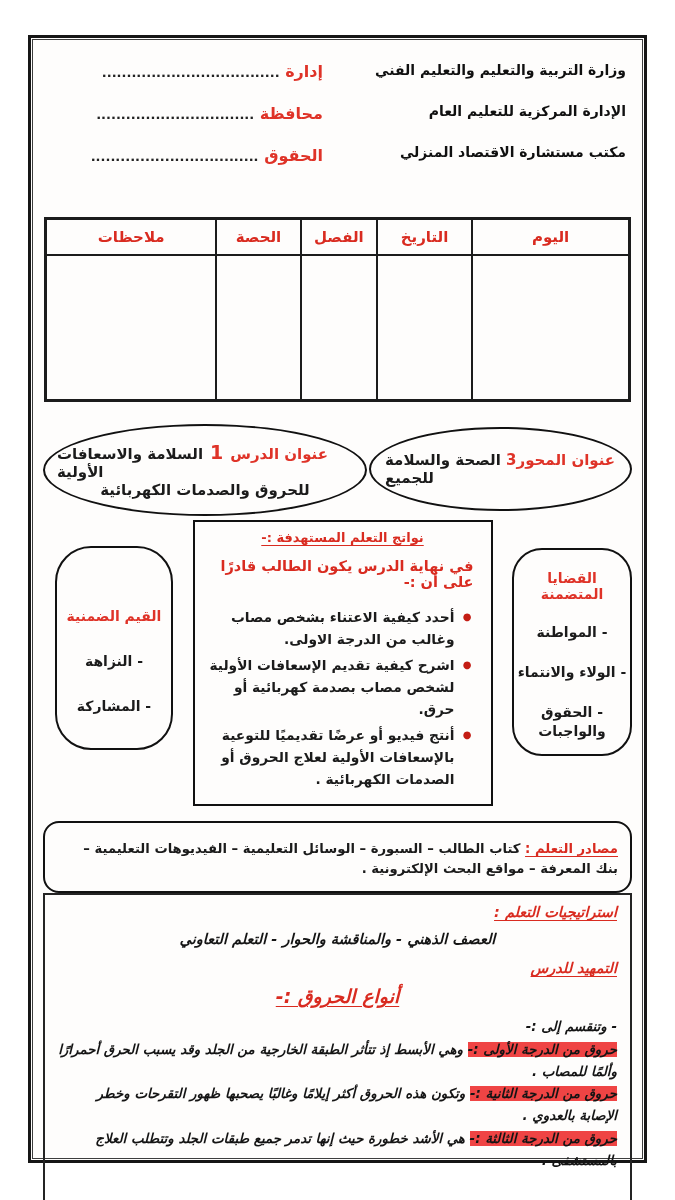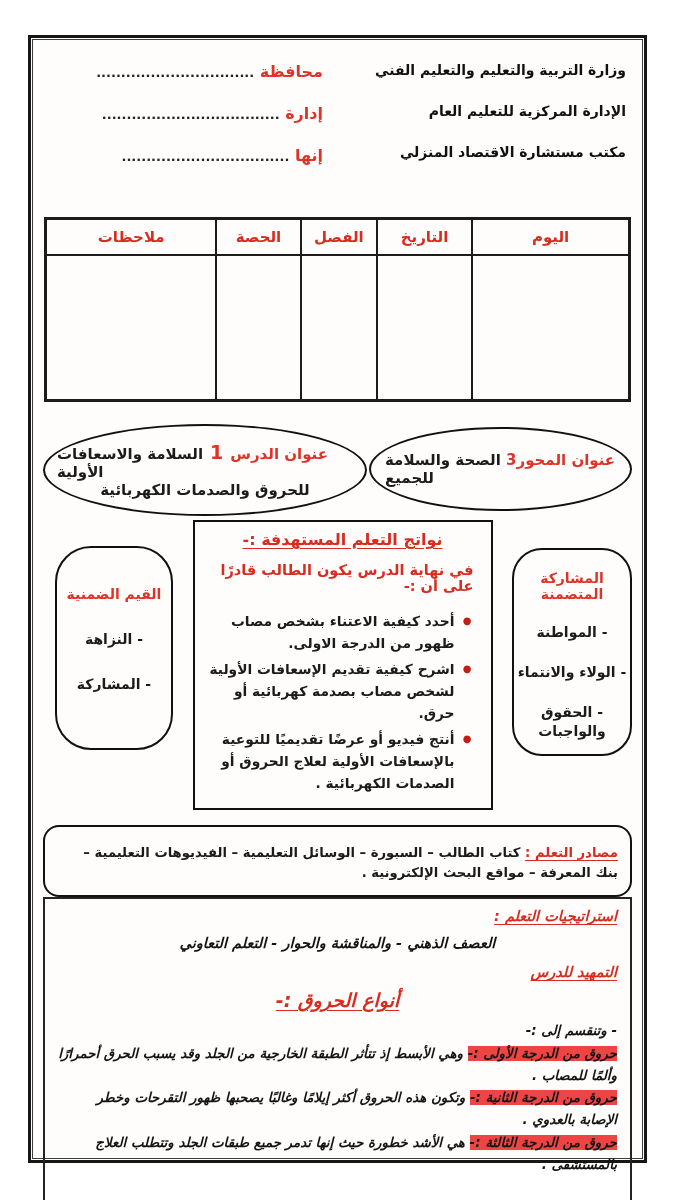--- a/index.html
+++ b/index.html
@@ -48,32 +48,32 @@
   .band{display:flex;margin:4px 2px 0;padding-left:12px;justify-content:space-between;}
   .issues{
     width:120px;height:208px;margin-top:28px;border:2.5px solid #111;border-radius:30px;
     box-sizing:border-box;text-align:center;padding-top:20px;font-weight:700;font-size:14px;
   }
   .issues .item{margin-top:21px;line-height:1.35;}
   .outcomes{
     width:300px;border:2.5px solid #111;box-sizing:border-box;
     padding:8px 9px 10px;min-height:262px;
   }
-  .outcomes-heading{text-align:center;color:#d92b20;font-weight:700;font-size:16px;
+  .outcomes-heading{text-align:center;color:#d92b20;font-weight:700;font-size:13px;
     text-decoration:underline;text-underline-offset:3px;}
   .outcomes-intro{margin-top:13px;color:#d92b20;font-weight:700;font-size:14.5px;text-align:right;padding-right:8px;}
   ul.bullets{list-style:none;margin:16px 10px 0 4px;padding:0;}
   ul.bullets li{
     position:relative;padding-right:17px;font-weight:700;font-size:13.8px;
     line-height:1.62;margin-bottom:3px;text-align:right;
   }
   ul.bullets li::before{content:"●";color:#c41d14;position:absolute;right:0;top:3px;font-size:10px;}
   .values{
     width:118px;height:204px;margin-top:26px;border:2.5px solid #111;border-radius:36px;
-    box-sizing:border-box;text-align:center;padding-top:38px;font-weight:700;font-size:14px;
+    box-sizing:border-box;text-align:center;padding-top:60px;font-weight:700;font-size:14px;
   }
   .values .item{margin-top:29px;}
   
   .resources{
     margin:15px 2px 0;border:2.5px solid #111;border-radius:16px;
     padding:16px 12px 13px;font-weight:700;font-size:13.2px;text-align:right;line-height:1.5;
   }
   .res-label{color:#d92b20;text-decoration:underline;text-underline-offset:3px;}
   
   .bigbox{
@@ -97,23 +97,23 @@
 <div class="sheet">
   <div class="sheet-inner">
 
     <div class="hdr">
       <div class="ministry">
         <div>وزارة التربية والتعليم والتعليم الفني</div>
         <div>الإدارة المركزية للتعليم العام</div>
         <div>مكتب مستشارة الاقتصاد المنزلي</div>
       </div>
       <div class="fields">
+        <div><span class="field-label">إدارة</span> <span class="field-dots">....................................</span></div>
         <div><span class="field-label">محافظة</span> <span class="field-dots">................................</span></div>
-        <div><span class="field-label">إدارة</span> <span class="field-dots">....................................</span></div>
-        <div><span class="field-label">إنها</span> <span class="field-dots">..................................</span></div>
+        <div><span class="field-label">الحقوق</span> <span class="field-dots">..................................</span></div>
       </div>
     </div>
 
     <table class="info">
       <tbody>
           <tr>
         <th class="c-day">اليوم</th>
         <th class="c-date">التاريخ</th>
         <th class="c-class">الفصل</th>
         <th class="c-period">الحصة</th>
@@ -134,31 +134,31 @@
         <div><span class="red">عنوان المحور3</span> <span>الصحة والسلامة للجميع</span></div>
       </div>
       <div class="oval oval-lesson">
         <div><span class="red">عنوان الدرس</span><span class="lesson-num">1</span><span>السلامة والاسعافات الأولية</span></div>
         <div>للحروق والصدمات الكهربائية</div>
       </div>
     </div>
 
     <div class="band">
       <div class="issues">
-        <div class="red">المشاركة المتضمنة</div>
+        <div class="red">القضايا المتضمنة</div>
         <div class="item">- المواطنة</div>
         <div class="item">- الولاء والانتماء</div>
         <div class="item">- الحقوق والواجبات</div>
       </div>
 
       <div class="outcomes">
         <div class="outcomes-heading">نواتج التعلم المستهدفة :-</div>
         <div class="outcomes-intro">في نهاية الدرس يكون الطالب قادرًا على أن :-</div>
         <ul class="bullets">
-          <li>أحدد كيفية الاعتناء بشخص مصاب ظهور من الدرجة الاولى.</li>
+          <li>أحدد كيفية الاعتناء بشخص مصاب وغالب من الدرجة الاولى.</li>
           <li>اشرح كيفية تقديم الإسعافات الأولية لشخص مصاب بصدمة كهربائية أو حرق.</li>
           <li>أنتج فيديو أو عرضًا تقديميًا للتوعية بالإسعافات الأولية لعلاج الحروق أو الصدمات الكهربائية .</li>
         </ul>
       </div>
 
       <div class="values">
         <div class="red">القيم الضمنية</div>
         <div class="item">- النزاهة</div>
         <div class="item">- المشاركة</div>
       </div>

